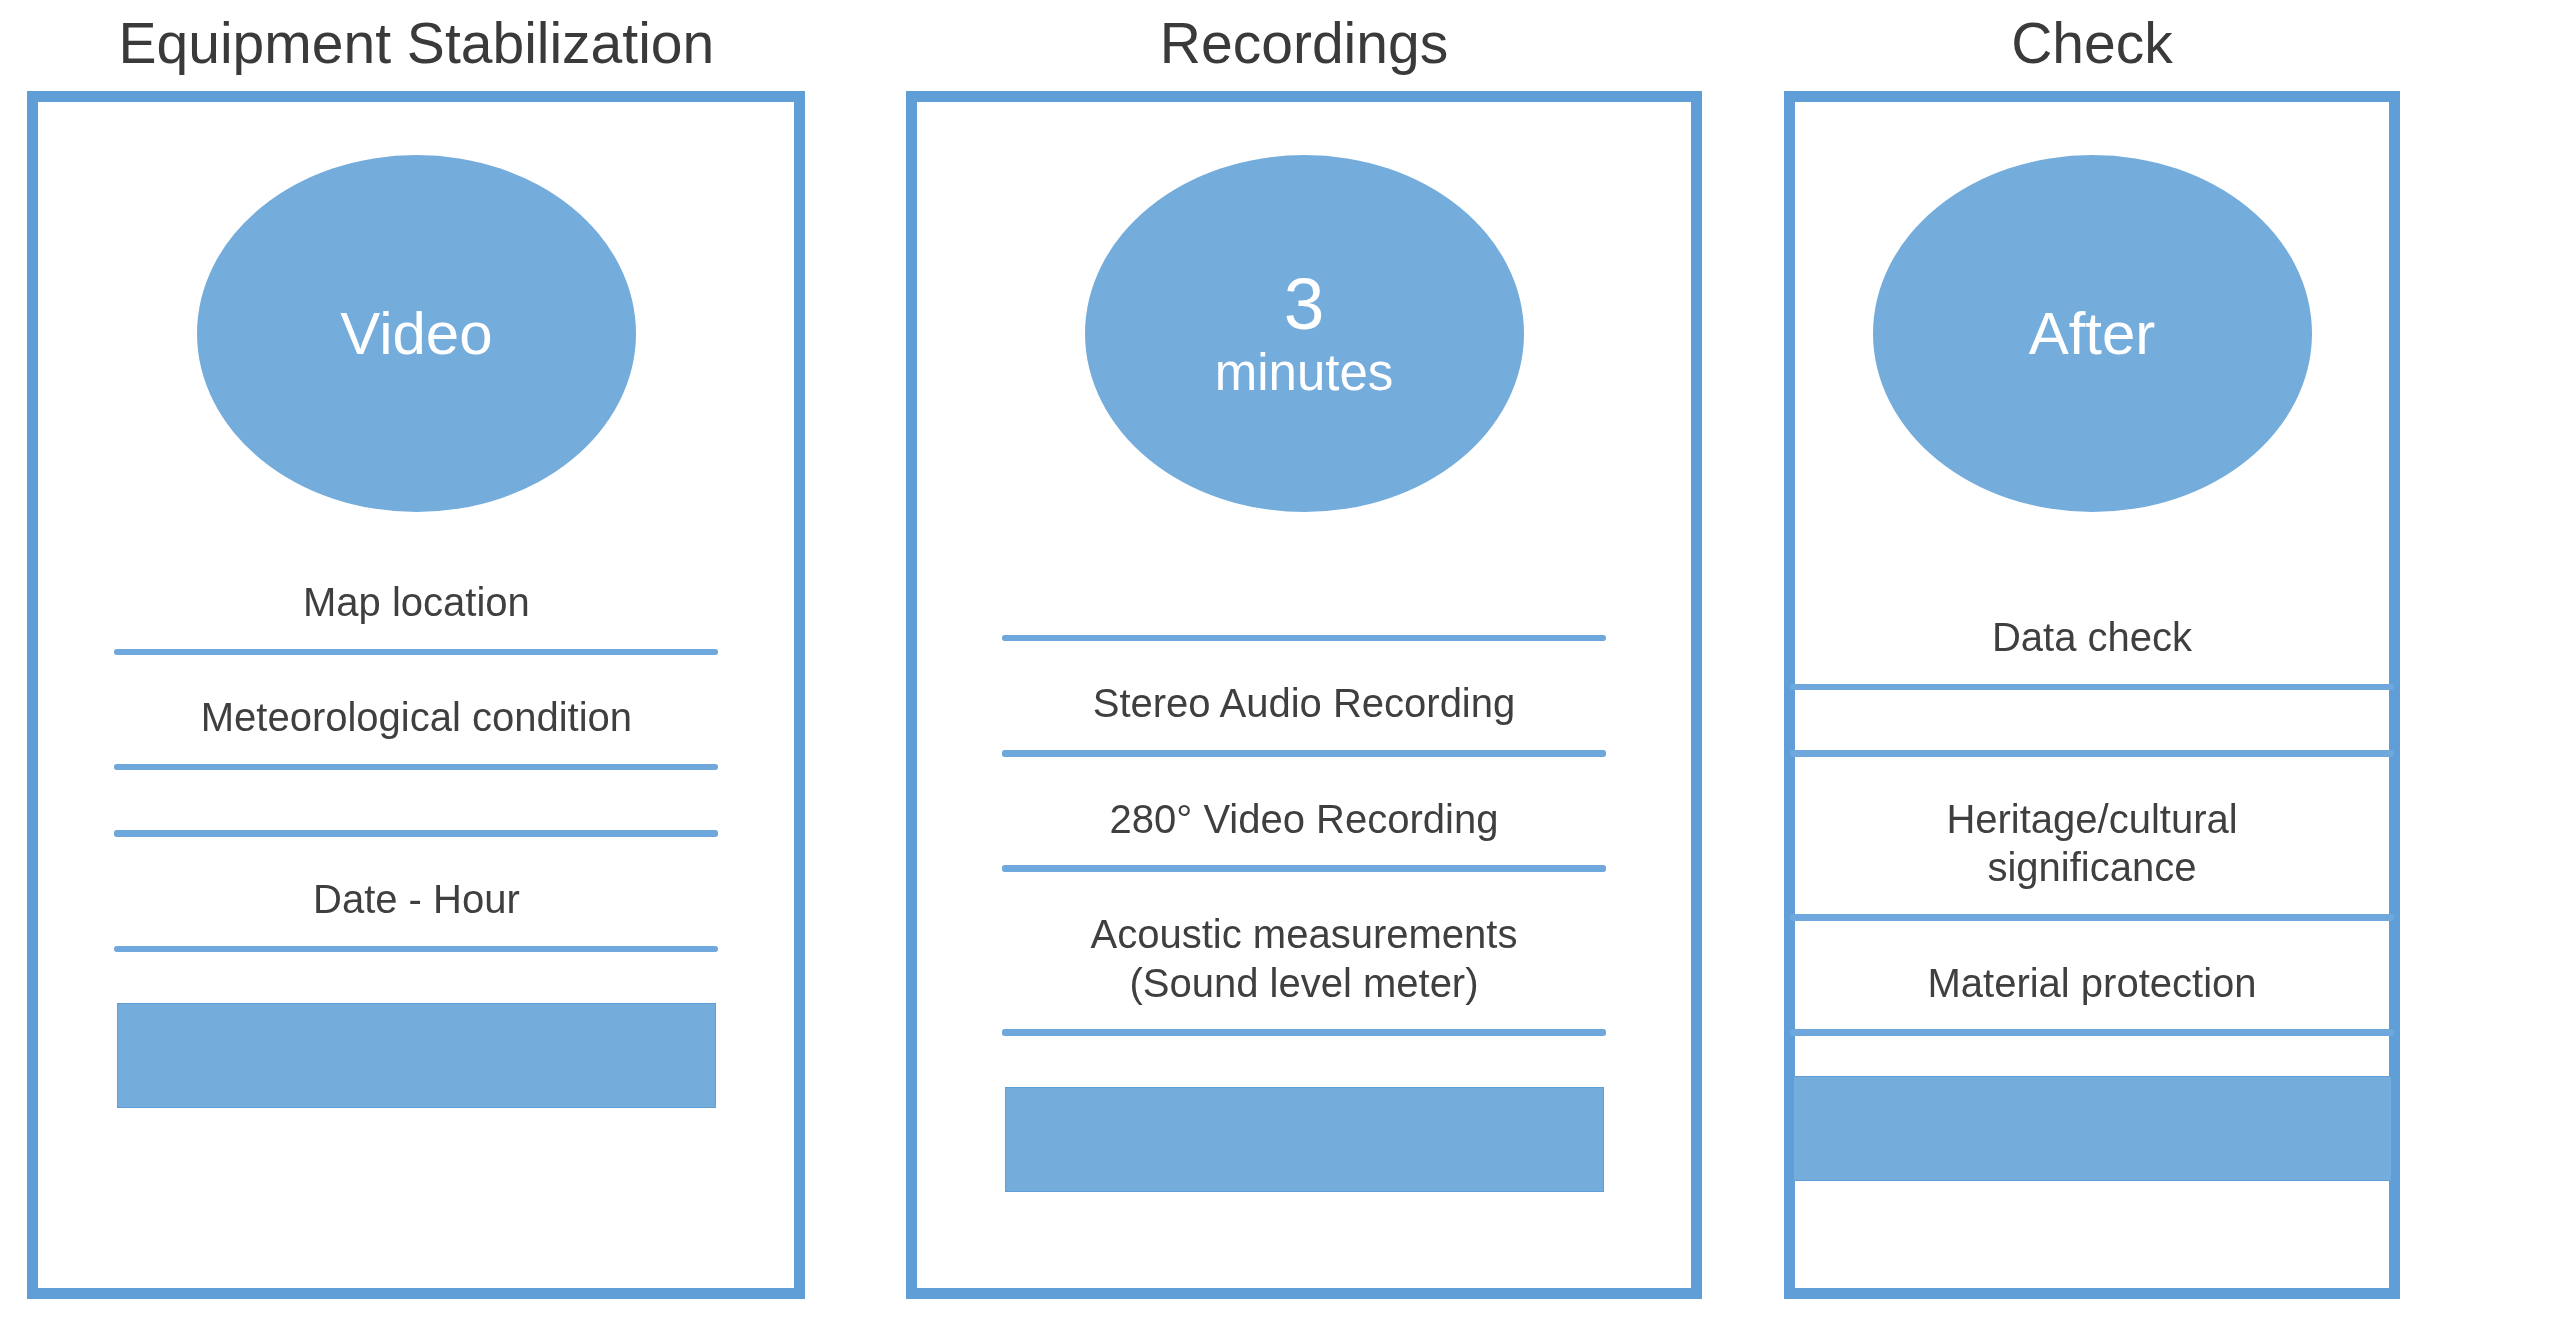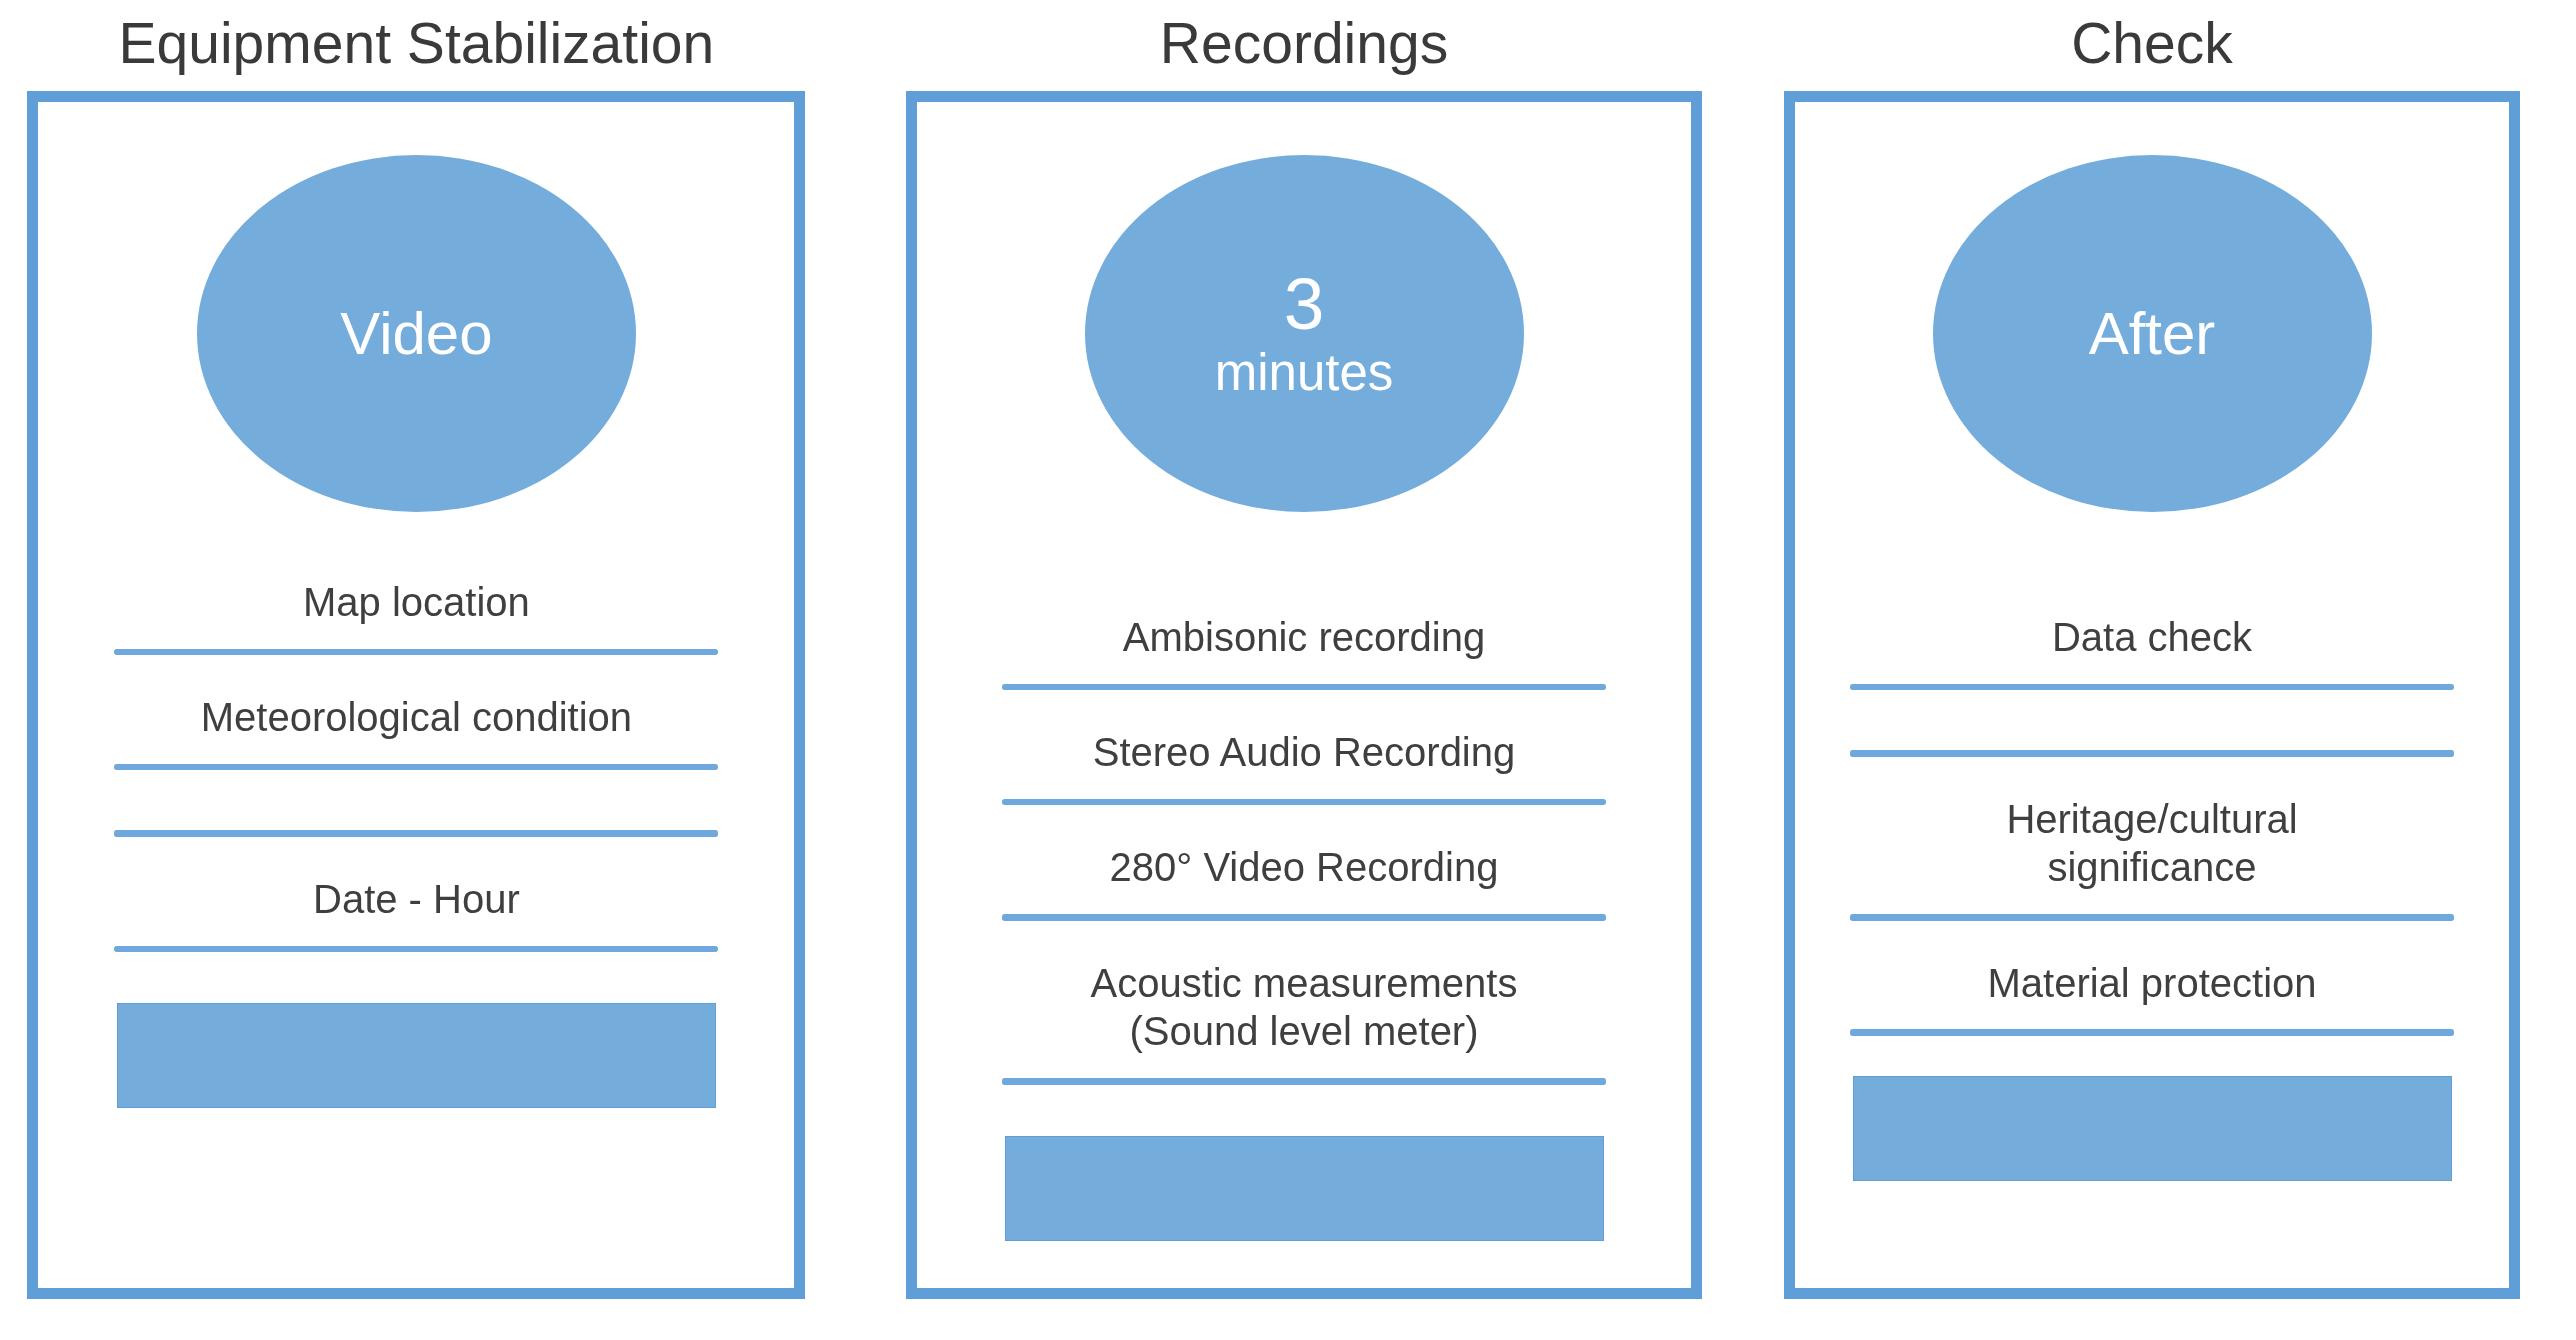--- a/index.html
+++ b/index.html
@@ -11,21 +11,21 @@
   #stage {
     position: relative;
     width: 2576px;
     height: 1340px;
     background: #ffffff;
     overflow: hidden;
   }
   .col { position: absolute; top: 0; }
   .c1 { left: 27.4px;   width: 778px; border-radius: 17px; }
   .c2 { left: 906px;  width: 796px; }
-  .c3 { left: 1784px; width: 736px; }
+  .c3 { left: 1784px; width: 616px; }
 
   .title {
     height: 91px;
     line-height: 87px;
     text-align: center;
     font-size: 57px;
     color: #3a3a3a;
     white-space: nowrap;
   }
 
@@ -121,21 +121,20 @@
   </div>
 
   <div class="col c2">
     <div class="title">Recordings</div>
     <div class="panel">
       <div class="ellipse">
         <span class="el1">3</span>
         <span class="el2">minutes</span>
       </div>
       <div class="list">
-        <div class="item">Ambisonic recording</div>
         <div class="sep"></div>
         <div class="item">Stereo Audio Recording</div>
         <div class="sep"></div>
         <div class="item">280° Video Recording</div>
         <div class="sep"></div>
         <div class="item">Acoustic measurements
 (Sound level meter)</div>
         <div class="sep"></div>
       </div>
       <div class="bar"></div>

